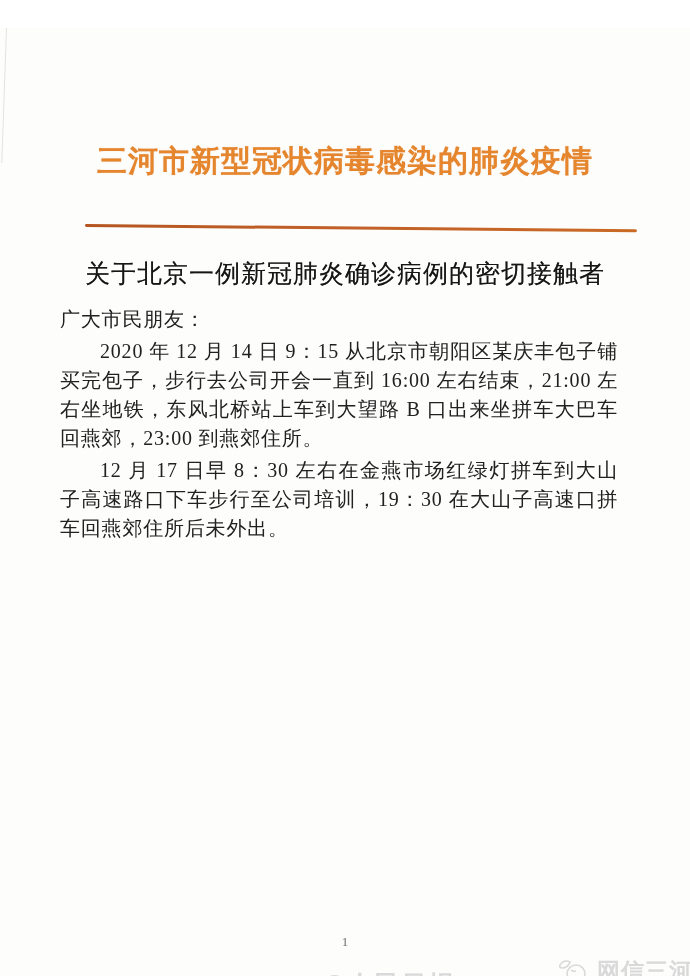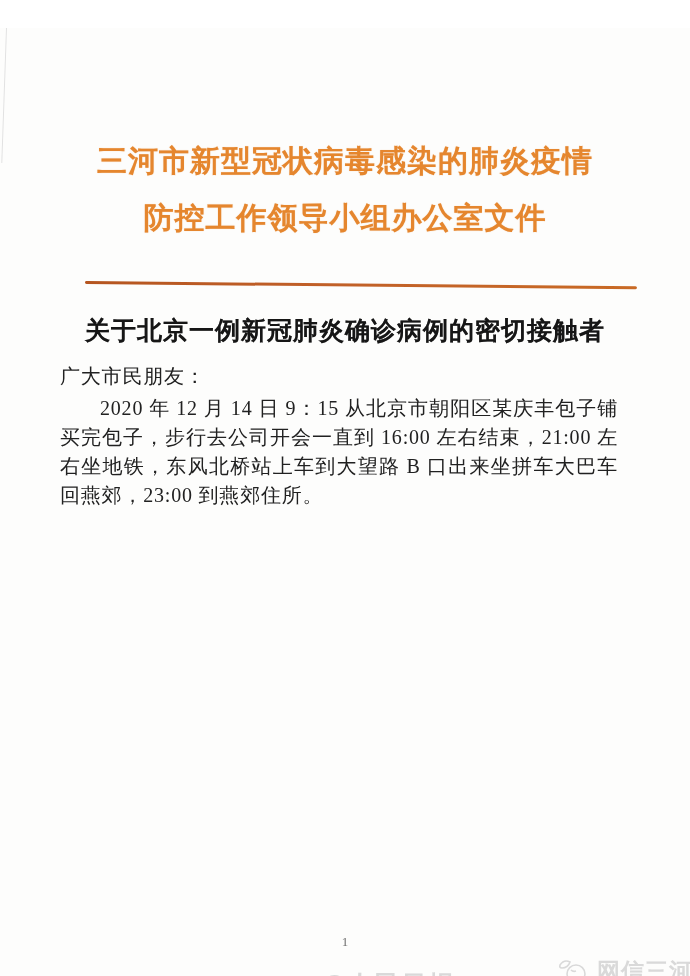--- a/index.html
+++ b/index.html
@@ -39,21 +39,21 @@
     width:552px;height:3px;
     background:linear-gradient(90deg,#b5551f,var(--color-rule,#c05f28) 40%,#c96a25);
     transform:rotate(0.55deg);
     transform-origin:left center;
     border-radius:2px;
   }
   .doc-title{
     margin-top:26px;
     text-align:center;
     font-family:"Liberation Sans","DejaVu Sans",sans-serif;
-    font-weight:bold;
+    font-weight:normal;
     font-size:25px;
     line-height:40px;
     letter-spacing:1px;
     color:#161616;
     text-shadow:0 0 .6px rgba(0,0,0,.55);
   }
   .doc-body{
     margin-top:12px;
     padding:0 72px 0 60px;
     font-size:20px;
@@ -85,32 +85,32 @@
 </style>
 </head>
 <body>
 
 <div class="sheet">
 
   <div class="scan-edge"></div>
 
   <div class="letterhead">
     <div>三河市新型冠状病毒感染的肺炎疫情</div>
-    <div>防控工作领导小组办公室文件</div>
   </div>
 
   <div class="red-rule"></div>
 
   <div class="doc-title">
     <div>关于北京一例新冠肺炎确诊病例的密切接触者</div>
   </div>
 
   <div class="doc-body">
     <p class="salutation">广大市民朋友：</p>
     <p class="para">2020 年 12 月 14 日 9：15 从北京市朝阳区某庆丰包子铺买完包子，步行去公司开会一直到 16:00 左右结束，21:00 左右坐地铁，东风北桥站上车到大望路 B 口出来坐拼车大巴车回燕郊，23:00 到燕郊住所。</p>
+    <p class="para">12 月 17 日早 8：30 左右在金燕市场红绿灯拼车到大山子高速路口下车步行至公司培训，19：30 在大山子高速口拼车回燕郊住所后未外出。</p>
   </div>
 
   <div class="page-number">1</div>
 
   <div class="wm wm-left">
     <span>
       <svg width="30" height="26" viewBox="0 0 30 26" fill="none" stroke="#d9d9d9" stroke-width="1.6">
         <ellipse cx="12" cy="16" rx="10" ry="8"></ellipse>
         <ellipse cx="12" cy="16" rx="4.5" ry="3.8"></ellipse>
         <path d="M18 7 q4 -4 8 -1 M19 10 q3 -2.5 5.5 -0.5"></path>

